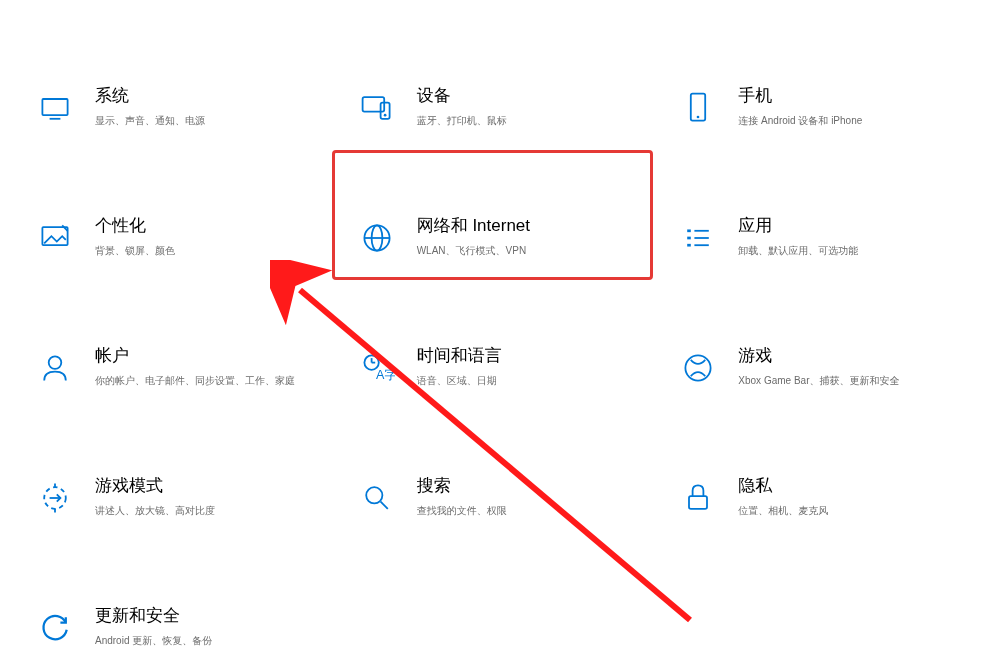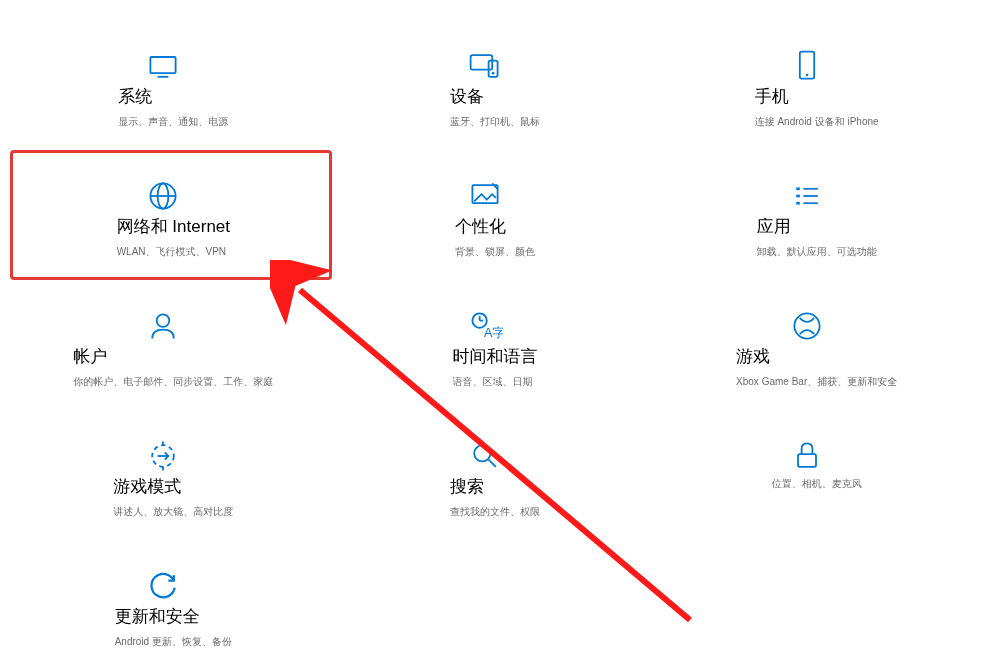--- a/index.html
+++ b/index.html
@@ -14,22 +14,22 @@
     }
     .grid {
       display: grid;
       grid-template-columns: repeat(3, 1fr);
       grid-auto-rows: 130px;
       column-gap: 0;
       row-gap: 0;
     }
     .tile {
       display: flex;
-      flex-direction: column;
-      align-items: center;
+      flex-direction: row;
+      align-items: flex-end;
       padding: 22px 20px 22px 25px;
       cursor: pointer;
       position: relative;
     }
     .tile.highlighted {
       border: 3px solid #e53935;
       border-radius: 4px;
       padding: 19px 17px 19px 22px;
     }
     .tile .icon {
@@ -168,47 +168,47 @@
         <svg viewBox="0 0 40 40">
           <use href="#ic-phone"></use>
         </svg>
       </span>
     <div class="text">
       <div class="title">手机</div>
       <div class="subtitle">连接 Android 设备和 iPhone</div>
     </div>
   </div>
 
+  <div class="tile">
+    <span class="icon">
+        <svg viewBox="0 0 40 40">
+          <use href="#ic-personal"></use>
+        </svg>
+      </span>
+    <div class="text">
+      <div class="title">个性化</div>
+      <div class="subtitle">背景、锁屏、颜色</div>
+    </div>
+  </div>
+
   <div class="tile highlighted">
     <span class="icon">
         <svg viewBox="0 0 40 40">
           <use href="#ic-network"></use>
         </svg>
       </span>
     <div class="text">
       <div class="title">网络和 Internet</div>
       <div class="subtitle">WLAN、飞行模式、VPN</div>
     </div>
   </div>
 
   <div class="tile">
     <span class="icon">
         <svg viewBox="0 0 40 40">
-          <use href="#ic-personal"></use>
-        </svg>
-      </span>
-    <div class="text">
-      <div class="title">个性化</div>
-      <div class="subtitle">背景、锁屏、颜色</div>
-    </div>
-  </div>
-
-  <div class="tile">
-    <span class="icon">
-        <svg viewBox="0 0 40 40">
           <use href="#ic-apps"></use>
         </svg>
       </span>
     <div class="text">
       <div class="title">应用</div>
       <div class="subtitle">卸载、默认应用、可选功能</div>
     </div>
   </div>
 
   <div class="tile">
@@ -271,20 +271,21 @@
     </div>
   </div>
 
   <div class="tile">
     <span class="icon">
         <svg viewBox="0 0 40 40">
           <use href="#ic-privacy"></use>
         </svg>
       </span>
     <div class="text">
+      <div class="title">隐私</div>
       <div class="subtitle">位置、相机、麦克风</div>
     </div>
   </div>
 
   <div class="tile">
     <span class="icon">
         <svg viewBox="0 0 40 40">
           <use href="#ic-update"></use>
         </svg>
       </span>

